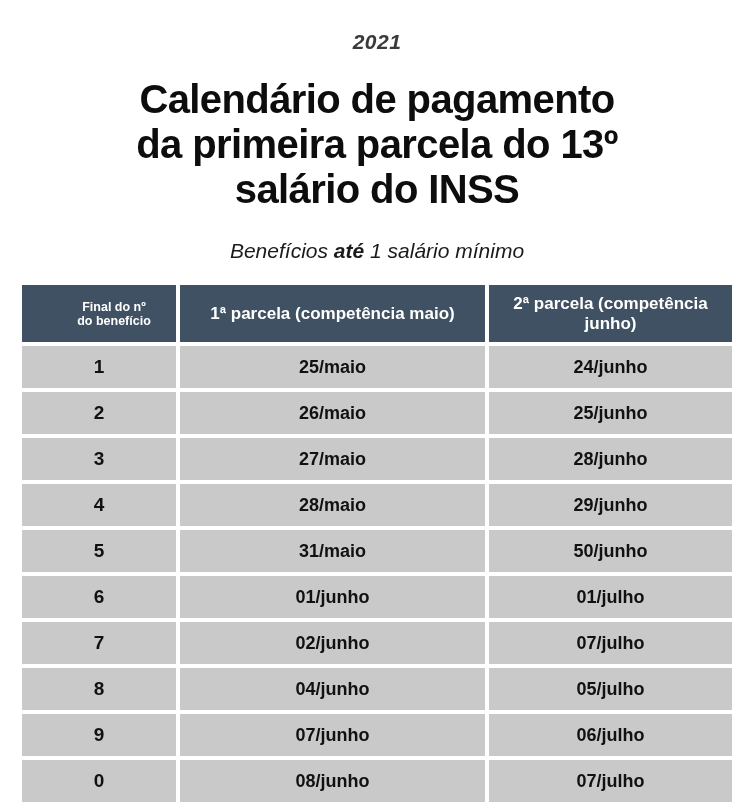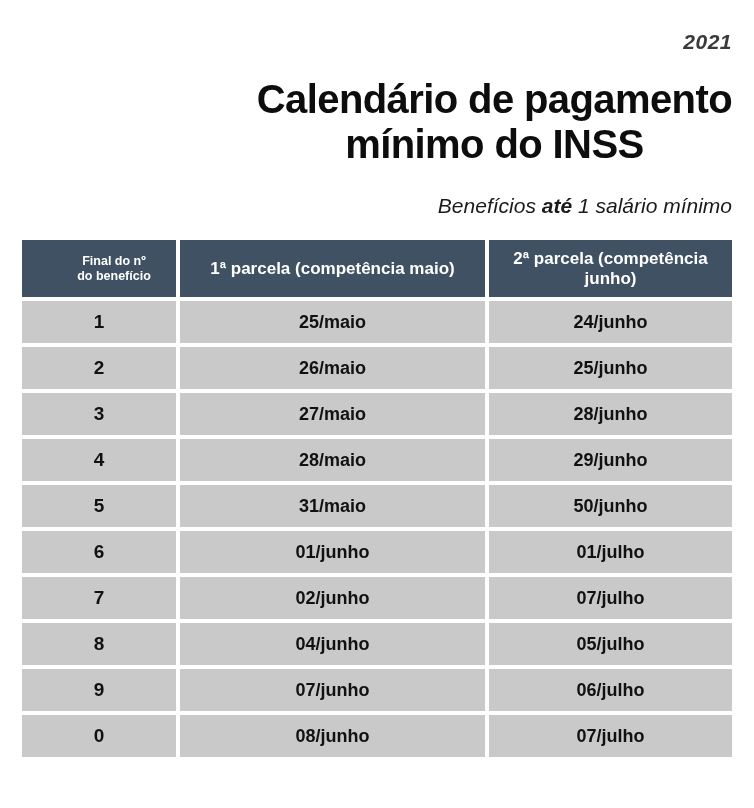--- a/index.html
+++ b/index.html
@@ -14,21 +14,21 @@
     color: #111111;
     overflow: hidden;
   }
   .page {
     width: 754px;
     height: 651px;
     box-sizing: border-box;
     padding: 30px 22px 0 22px;
     display: flex;
     flex-direction: column;
-    align-items: flex-end;
+    align-items: center;
   }
   .year {
     font-size: 21px;
     font-weight: bold;
     font-style: italic;
     color: #3a3a3a;
     letter-spacing: 0.5px;
     margin-bottom: 10px;
   }
   .headline {
@@ -102,21 +102,22 @@
 </style>
 </head>
 <body>
 
 <div class="page">
 
   <div class="year">2021</div>
 
   <h1 class="headline">
     <span class="line">Calendário de pagamento</span>
-    <span class="line">mínimo do INSS</span>
+    <span class="line">da primeira parcela do 13º</span>
+    <span class="line">salário do INSS</span>
   </h1>
 
   <div class="subtitle"><span>Benefícios </span><b>até</b><span> 1 salário mínimo</span></div>
 
   <table class="calendar">
     <thead>
       <tr>
         <th class="col-final">
           <span>Final do nº</span><br>
           <span>do benefício</span>

